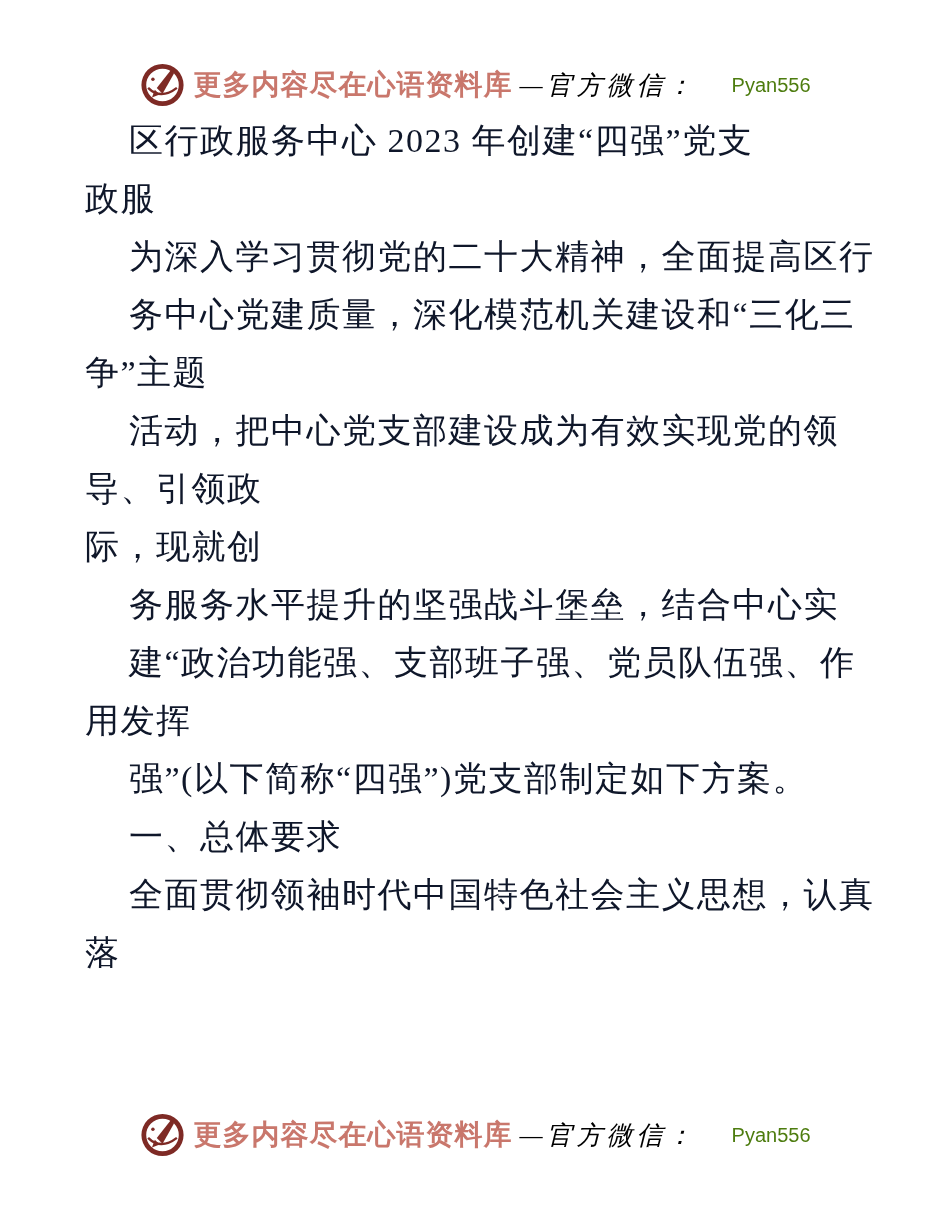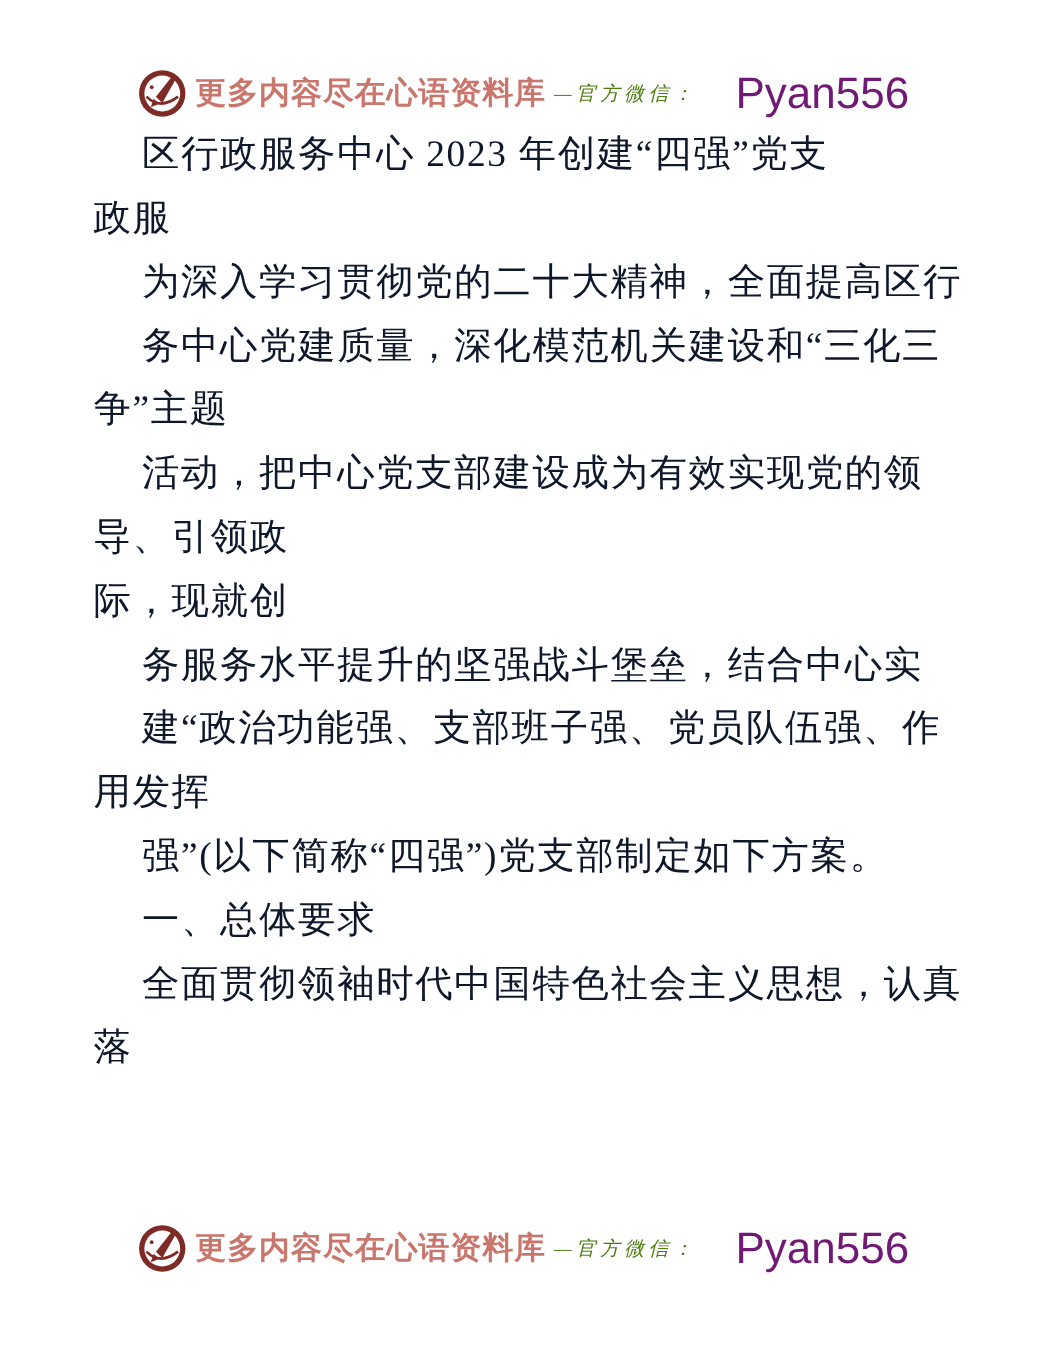--- a/index.html
+++ b/index.html
@@ -26,29 +26,29 @@
   .watermark.footer { top: 1112px; }
   .wm-logo { width: 47px; height: 46px; flex: 0 0 auto; }
   .wm-brand {
     font-size: 28px;
     color: #c9776c;
     letter-spacing: 1px;
     font-weight: bold;
     font-family: "Liberation Serif", serif;
   }
   .wm-label {
-    font-size: 18px;
-    color: #4d7c0f;
+    font-size: 26px;
+    color: #000000;
     font-style: italic;
     letter-spacing: 4px;
     font-family: "Liberation Serif", serif;
   }
   .wm-account {
-    font-size: 40px;
-    color: #701a75;
+    font-size: 20px;
+    color: #4d7c0f;
     font-family: "Liberation Sans", sans-serif;
     letter-spacing: 0px;
     margin-left: 28px;
   }
   .content {
     position: absolute;
     left: 85px;
     top: 112px;
     width: 790px;
     font-size: 34px;

